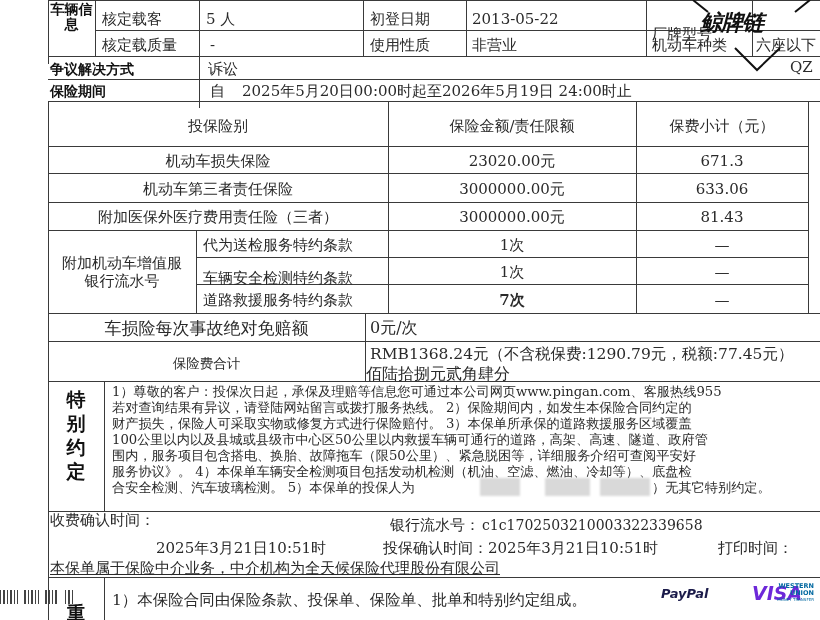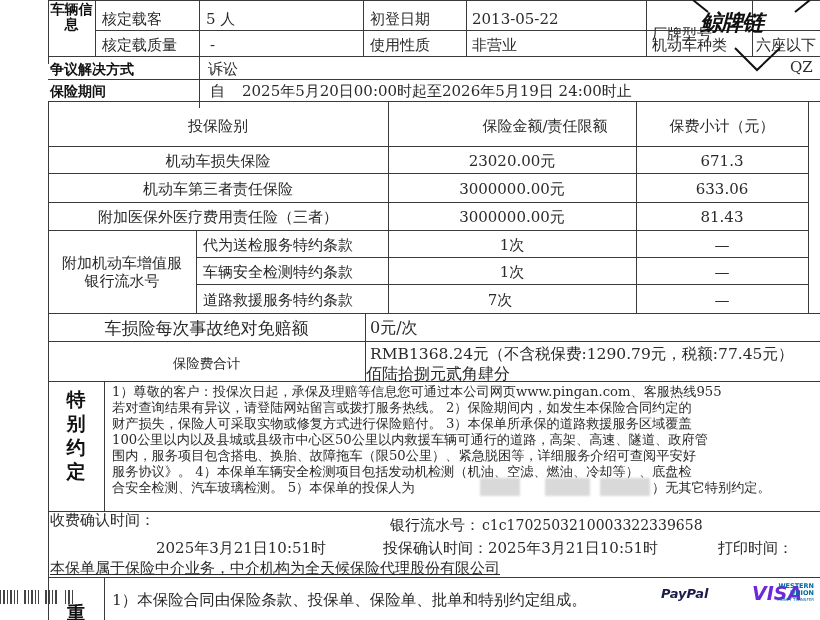--- a/index.html
+++ b/index.html
@@ -74,21 +74,21 @@
   <div class="hl" style="left:48px;top:146px;width:760px;"></div>
   <div class="hl" style="left:48px;top:173px;width:760px;"></div>
   <div class="hl" style="left:48px;top:202px;width:760px;"></div>
   <div class="hl" style="left:48px;top:230px;width:760px;"></div>
   <div class="hl" style="left:196px;top:257px;width:612px;"></div>
   <div class="hl" style="left:196px;top:284px;width:612px;"></div>
   <div class="hl" style="left:48px;top:313px;width:772px;"></div>
   <div class="hl" style="left:48px;top:341px;width:772px;"></div>
 
   <div class="t tc" style="left:48px;top:117px;width:340px;">投保险别</div>
-  <div class="t tc" style="left:388px;top:117px;width:248px;padding-left:33px;">保险金额/责任限额</div>
+  <div class="t tc" style="left:388px;top:117px;width:248px;">保险金额/责任限额</div>
   <div class="t tc" style="left:636px;top:117px;width:172px;">保费小计（元）</div>
 
   <div>
     <div class="t tc" style="left:48px;top:152px;width:340px;">机动车损失保险</div>
     <div class="t tc" style="left:388px;top:152px;width:248px;">23020.00元</div>
     <div class="t tc" style="left:636px;top:152px;width:172px;">671.3</div>
   </div>
   <div>
     <div class="t tc" style="left:48px;top:180px;width:340px;">机动车第三者责任保险</div>
     <div class="t tc" style="left:388px;top:180px;width:248px;">3000000.00元</div>
@@ -102,27 +102,27 @@
 
   <div class="t tc" style="left:48px;top:254px;width:148px;">附加机动车增值服</div>
   <div class="t tc" style="left:48px;top:272px;width:148px;">银行流水号</div>
 
   <div>
     <div class="t" style="left:203px;top:236px;">代为送检服务特约条款</div>
     <div class="t tc" style="left:388px;top:236px;width:248px;">1次</div>
     <div class="t tc" style="left:636px;top:236px;width:172px;">—</div>
   </div>
   <div>
-    <div class="t" style="left:203px;top:263px;text-align:center;">车辆安全检测特约条款</div>
+    <div class="t" style="left:203px;top:269px;text-align:center;">车辆安全检测特约条款</div>
     <div class="t tc" style="left:388px;top:263px;width:248px;">1次</div>
     <div class="t tc" style="left:636px;top:263px;width:172px;">—</div>
   </div>
   <div>
     <div class="t" style="left:203px;top:291px;">道路救援服务特约条款</div>
-    <div class="t tc" style="left:376px;top:291px;width:248px;">7次</div>
+    <div class="t tc" style="left:388px;top:291px;width:248px;font-weight:bold;">7次</div>
     <div class="t tc" style="left:636px;top:291px;width:172px;">—</div>
   </div>
 
   <div class="t tc" style="left:48px;top:318px;width:317px;font-size:17px;line-height:20px;">车损险每次事故绝对免赔额</div>
   <div class="t" style="left:370px;top:318px;font-size:16px;line-height:20px;">0元/次</div>
 
   <div class="t tc small" style="left:48px;top:354px;width:317px;">保险费合计</div>
   <div class="t" style="left:370px;top:345px;font-size:15.5px;">RMB1368.24元（不含税保费:1290.79元，税额:77.45元）</div>
   <div class="t" style="left:366px;top:365px;font-size:16px;">佰陆拾捌元贰角肆分</div>
 </div>

